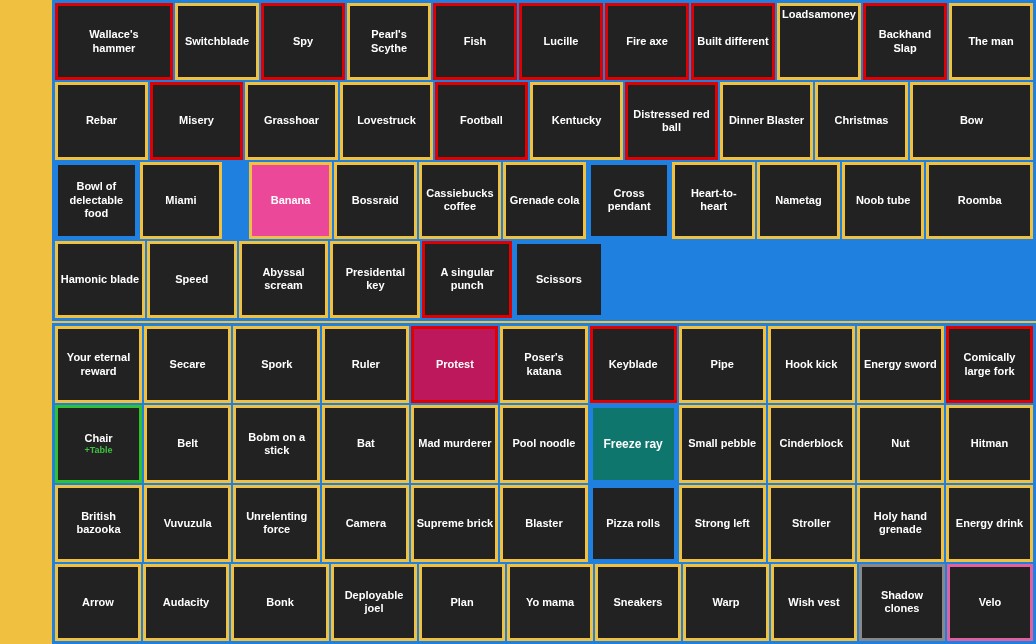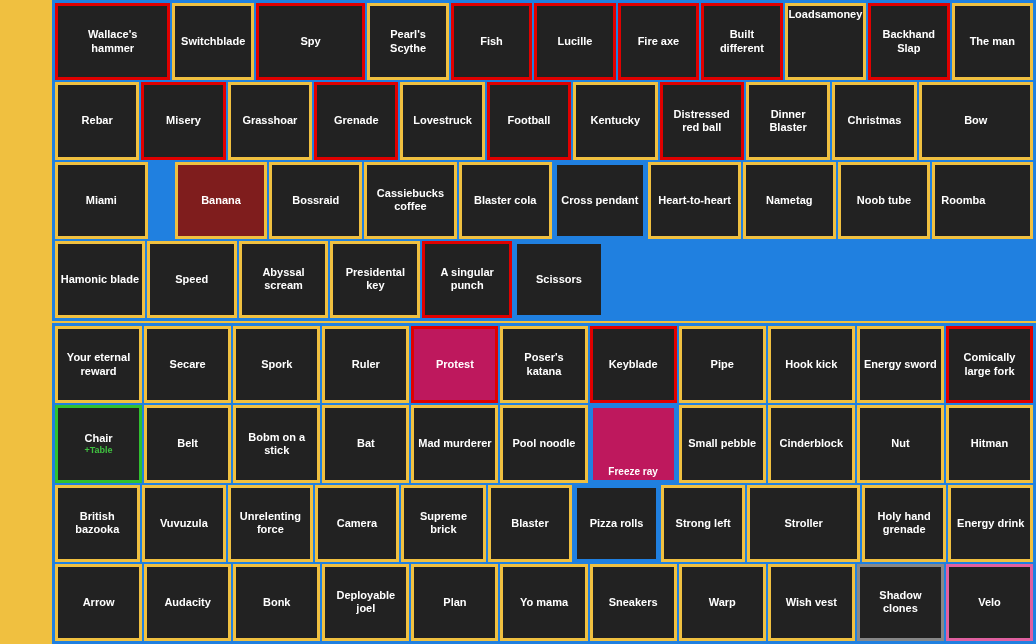--- a/index.html
+++ b/index.html
@@ -46,21 +46,21 @@
   <div class="grid-area">
     <div id="section-a" style="flex:1; background:#2080e0; padding:3px; margin-bottom:2px;">
         <div style="display: flex; flex-direction: column; height: 100%; gap: 2px;">
           <div style="display: flex; flex: 1 1 0%; gap: 2px;">
             <div style="flex: 1 1 0%; display: flex; flex-direction: column; align-items: center; justify-content: center; text-align: center; font-size: 11px; font-weight: bold; color: white; background: rgb(34, 34, 34); border: 3px solid rgb(224, 0, 0); line-height: 1.2; padding: 19px; min-width: 0px; cursor: pointer;">
               <span>Wallace's hammer</span>
             </div>
             <div style="flex: 1 1 0%; display: flex; flex-direction: column; align-items: center; justify-content: center; text-align: center; font-size: 11px; font-weight: bold; color: white; background: rgb(34, 34, 34); border: 3px solid rgb(240, 192, 64); line-height: 1.2; padding: 2px; min-width: 0px; cursor: pointer;">
               <span>Switchblade</span>
             </div>
-            <div style="flex: 1 1 0%; display: flex; flex-direction: column; align-items: center; justify-content: center; text-align: center; font-size: 11px; font-weight: bold; color: white; background: rgb(34, 34, 34); border: 3px solid rgb(224, 0, 0); line-height: 1.2; padding: 16px; min-width: 0px; cursor: pointer;">
+            <div style="flex: 1 1 0%; display: flex; flex-direction: column; align-items: center; justify-content: center; text-align: center; font-size: 11px; font-weight: bold; color: white; background: rgb(34, 34, 34); border: 3px solid rgb(224, 0, 0); line-height: 1.2; padding: 2px; min-width: 0px; cursor: pointer;">
               <span>Spy</span>
             </div>
             <div style="flex: 1 1 0%; display: flex; flex-direction: column; align-items: center; justify-content: center; text-align: center; font-size: 11px; font-weight: bold; color: white; background: rgb(34, 34, 34); border: 3px solid rgb(240, 192, 64); line-height: 1.2; padding: 2px; min-width: 0px; cursor: pointer;">
               <span>Pearl's Scythe</span>
             </div>
             <div style="flex: 1 1 0%; display: flex; flex-direction: column; align-items: center; justify-content: center; text-align: center; font-size: 11px; font-weight: bold; color: white; background: rgb(34, 34, 34); border: 3px solid rgb(224, 0, 0); line-height: 1.2; padding: 2px; min-width: 0px; cursor: pointer;">
               <span>Fish</span>
             </div>
             <div style="flex: 1 1 0%; display: flex; flex-direction: column; align-items: center; justify-content: center; text-align: center; font-size: 11px; font-weight: bold; color: white; background: rgb(34, 34, 34); border: 3px solid rgb(224, 0, 0); line-height: 1.2; padding: 2px; min-width: 0px; cursor: pointer;">
               <span>Lucille</span>
@@ -84,23 +84,20 @@
           <div style="display: flex; flex: 1 1 0%; gap: 2px;">
             <div style="flex: 1 1 0%; display: flex; flex-direction: column; align-items: center; justify-content: center; text-align: center; font-size: 11px; font-weight: bold; color: white; background: rgb(34, 34, 34); border: 3px solid rgb(240, 192, 64); line-height: 1.2; padding: 2px; min-width: 0px; cursor: pointer;">
               <span>Rebar</span>
             </div>
             <div style="flex: 1 1 0%; display: flex; flex-direction: column; align-items: center; justify-content: center; text-align: center; font-size: 11px; font-weight: bold; color: white; background: rgb(34, 34, 34); border: 3px solid rgb(224, 0, 0); line-height: 1.2; padding: 2px; min-width: 0px; cursor: pointer;">
               <span>Misery</span>
             </div>
             <div style="flex: 1 1 0%; display: flex; flex-direction: column; align-items: center; justify-content: center; text-align: center; font-size: 11px; font-weight: bold; color: white; background: rgb(34, 34, 34); border: 3px solid rgb(240, 192, 64); line-height: 1.2; padding: 2px; min-width: 0px; cursor: pointer;">
               <span>Grasshoar</span>
             </div>
-            <div style="flex: 1 1 0%; display: flex; flex-direction: column; align-items: center; justify-content: center; text-align: center; font-size: 11px; font-weight: bold; color: white; background: rgb(34, 34, 34); border: 3px solid rgb(224, 0, 0); line-height: 1.2; padding: 2px; min-width: 0px; cursor: pointer;">
-              <span>Grenade</span>
-            </div>
             <div style="flex: 1 1 0%; display: flex; flex-direction: column; align-items: center; justify-content: center; text-align: center; font-size: 11px; font-weight: bold; color: white; background: rgb(34, 34, 34); border: 3px solid rgb(240, 192, 64); line-height: 1.2; padding: 2px; min-width: 0px; cursor: pointer;">
               <span>Lovestruck</span>
             </div>
             <div style="flex: 1 1 0%; display: flex; flex-direction: column; align-items: center; justify-content: center; text-align: center; font-size: 11px; font-weight: bold; color: white; background: rgb(34, 34, 34); border: 3px solid rgb(224, 0, 0); line-height: 1.2; padding: 2px; min-width: 0px; cursor: pointer;">
               <span>Football</span>
             </div>
             <div style="flex: 1 1 0%; display: flex; flex-direction: column; align-items: center; justify-content: center; text-align: center; font-size: 11px; font-weight: bold; color: white; background: rgb(34, 34, 34); border: 3px solid rgb(240, 192, 64); line-height: 1.2; padding: 2px; min-width: 0px; cursor: pointer;">
               <span>Kentucky</span>
             </div>
             <div style="flex: 1 1 0%; display: flex; flex-direction: column; align-items: center; justify-content: center; text-align: center; font-size: 11px; font-weight: bold; color: white; background: rgb(34, 34, 34); border: 3px solid rgb(224, 0, 0); line-height: 1.2; padding: 2px; min-width: 0px; cursor: pointer;">
@@ -110,48 +107,51 @@
               <span>Dinner Blaster</span>
             </div>
             <div style="flex: 1 1 0%; display: flex; flex-direction: column; align-items: center; justify-content: center; text-align: center; font-size: 11px; font-weight: bold; color: white; background: rgb(34, 34, 34); border: 3px solid rgb(240, 192, 64); line-height: 1.2; padding: 2px; min-width: 0px; cursor: pointer;">
               <span>Christmas</span>
             </div>
             <div style="flex: 1 1 0%; display: flex; flex-direction: column; align-items: center; justify-content: center; text-align: center; font-size: 11px; font-weight: bold; color: white; background: rgb(34, 34, 34); border: 3px solid rgb(240, 192, 64); line-height: 1.2; padding: 17px; min-width: 0px; cursor: pointer;">
               <span>Bow</span>
             </div>
           </div>
           <div style="display: flex; flex: 1 1 0%; gap: 2px;">
+            <div style="flex: 1 1 0%; display: flex; flex-direction: column; align-items: center; justify-content: center; text-align: center; font-size: 11px; font-weight: bold; color: white; background: rgb(34, 34, 34); border: 3px solid rgb(32, 128, 224); line-height: 1.2; padding: 2px; min-width: 0px; cursor: pointer;">
+              <span>Bowl of delectable food</span>
+            </div>
             <div style="flex: 1 1 0%; display: flex; flex-direction: column; align-items: center; justify-content: center; text-align: center; font-size: 11px; font-weight: bold; color: white; background: rgb(34, 34, 34); border: 3px solid rgb(240, 192, 64); line-height: 1.2; padding: 2px; min-width: 0px; cursor: pointer;">
               <span>Miami</span>
             </div>
-            <div style="flex: 1 1 0%; display: flex; flex-direction: column; align-items: center; justify-content: center; text-align: center; font-size: 11px; font-weight: bold; color: white; background: #7f1d1d; border: 3px solid rgb(240, 192, 64); line-height: 1.2; padding: 2px; min-width: 0px; cursor: pointer; margin-left: 25px;">
+            <div style="flex: 1 1 0%; display: flex; flex-direction: column; align-items: center; justify-content: center; text-align: center; font-size: 11px; font-weight: bold; color: white; background: #ec4899; border: 3px solid rgb(240, 192, 64); line-height: 1.2; padding: 2px; min-width: 0px; cursor: pointer; margin-left: 25px;">
               <span>Banana</span>
             </div>
             <div style="flex: 1 1 0%; display: flex; flex-direction: column; align-items: center; justify-content: center; text-align: center; font-size: 11px; font-weight: bold; color: white; background: rgb(34, 34, 34); border: 3px solid rgb(240, 192, 64); line-height: 1.2; padding: 2px; min-width: 0px; cursor: pointer;">
               <span>Bossraid</span>
             </div>
             <div style="flex: 1 1 0%; display: flex; flex-direction: column; align-items: center; justify-content: center; text-align: center; font-size: 11px; font-weight: bold; color: white; background: rgb(34, 34, 34); border: 3px solid rgb(240, 192, 64); line-height: 1.2; padding: 2px; min-width: 0px; cursor: pointer;">
               <span>Cassiebucks coffee</span>
             </div>
             <div style="flex: 1 1 0%; display: flex; flex-direction: column; align-items: center; justify-content: center; text-align: center; font-size: 11px; font-weight: bold; color: white; background: rgb(34, 34, 34); border: 3px solid rgb(240, 192, 64); line-height: 1.2; padding: 2px; min-width: 0px; cursor: pointer;">
-              <span>Blaster cola</span>
+              <span>Grenade cola</span>
             </div>
             <div style="flex: 1 1 0%; display: flex; flex-direction: column; align-items: center; justify-content: center; text-align: center; font-size: 11px; font-weight: bold; color: white; background: rgb(34, 34, 34); border: 3px solid rgb(32, 128, 224); line-height: 1.2; padding: 2px; min-width: 0px; cursor: pointer;">
               <span>Cross pendant</span>
             </div>
             <div style="flex: 1 1 0%; display: flex; flex-direction: column; align-items: center; justify-content: center; text-align: center; font-size: 11px; font-weight: bold; color: white; background: rgb(34, 34, 34); border: 3px solid rgb(240, 192, 64); line-height: 1.2; padding: 2px; min-width: 0px; cursor: pointer;">
               <span>Heart-to-heart</span>
             </div>
             <div style="flex: 1 1 0%; display: flex; flex-direction: column; align-items: center; justify-content: center; text-align: center; font-size: 11px; font-weight: bold; color: white; background: rgb(34, 34, 34); border: 3px solid rgb(240, 192, 64); line-height: 1.2; padding: 2px; min-width: 0px; cursor: pointer;">
               <span>Nametag</span>
             </div>
             <div style="flex: 1 1 0%; display: flex; flex-direction: column; align-items: center; justify-content: center; text-align: center; font-size: 11px; font-weight: bold; color: white; background: rgb(34, 34, 34); border: 3px solid rgb(240, 192, 64); line-height: 1.2; padding: 2px; min-width: 0px; cursor: pointer;">
               <span>Noob tube</span>
             </div>
-            <div style="flex: 1 1 0%; display: flex; flex-direction: column; align-items: flex-start; justify-content: center; text-align: center; font-size: 11px; font-weight: bold; color: white; background: rgb(34, 34, 34); border: 3px solid rgb(240, 192, 64); line-height: 1.2; padding: 6px; min-width: 0px; cursor: pointer;">
+            <div style="flex: 1 1 0%; display: flex; flex-direction: column; align-items: center; justify-content: center; text-align: center; font-size: 11px; font-weight: bold; color: white; background: rgb(34, 34, 34); border: 3px solid rgb(240, 192, 64); line-height: 1.2; padding: 14px; min-width: 0px; cursor: pointer;">
               <span>Roomba</span>
             </div>
           </div>
           <div style="display: flex; flex: 1 1 0%; gap: 2px;">
             <div style="flex: 1 1 0%; display: flex; flex-direction: column; align-items: center; justify-content: center; text-align: center; font-size: 11px; font-weight: bold; color: white; background: rgb(34, 34, 34); border: 3px solid rgb(240, 192, 64); line-height: 1.2; padding: 2px; min-width: 0px; cursor: pointer;">
               <span>Hamonic blade</span>
             </div>
             <div style="flex: 1 1 0%; display: flex; flex-direction: column; align-items: center; justify-content: center; text-align: center; font-size: 11px; font-weight: bold; color: white; background: rgb(34, 34, 34); border: 3px solid rgb(240, 192, 64); line-height: 1.2; padding: 2px; min-width: 0px; cursor: pointer;">
               <span>Speed</span>
             </div>
@@ -225,21 +225,21 @@
             </div>
             <div style="flex: 1 1 0%; display: flex; flex-direction: column; align-items: center; justify-content: center; text-align: center; font-size: 11px; font-weight: bold; color: white; background: rgb(34, 34, 34); border: 3px solid rgb(240, 192, 64); line-height: 1.2; padding: 2px; min-width: 0px; cursor: pointer;">
               <span>Bat</span>
             </div>
             <div style="flex: 1 1 0%; display: flex; flex-direction: column; align-items: center; justify-content: center; text-align: center; font-size: 11px; font-weight: bold; color: white; background: rgb(34, 34, 34); border: 3px solid rgb(240, 192, 64); line-height: 1.2; padding: 2px; min-width: 0px; cursor: pointer;">
               <span>Mad murderer</span>
             </div>
             <div style="flex: 1 1 0%; display: flex; flex-direction: column; align-items: center; justify-content: center; text-align: center; font-size: 11px; font-weight: bold; color: white; background: rgb(34, 34, 34); border: 3px solid rgb(240, 192, 64); line-height: 1.2; padding: 2px; min-width: 0px; cursor: pointer;">
               <span>Pool noodle</span>
             </div>
-            <div style="flex: 1 1 0%; display: flex; flex-direction: column; align-items: center; justify-content: flex-end; text-align: center; font-size: 10px; font-weight: bold; color: white; background: #be185d; border: 3px solid rgb(32, 128, 224); line-height: 1.2; padding: 2px; min-width: 0px; cursor: pointer;">
+            <div style="flex: 1 1 0%; display: flex; flex-direction: column; align-items: center; justify-content: center; text-align: center; font-size: 12px; font-weight: bold; color: white; background: #0f766e; border: 3px solid rgb(32, 128, 224); line-height: 1.2; padding: 2px; min-width: 0px; cursor: pointer;">
               <span>Freeze ray</span>
             </div>
             <div style="flex: 1 1 0%; display: flex; flex-direction: column; align-items: center; justify-content: center; text-align: center; font-size: 11px; font-weight: bold; color: white; background: rgb(34, 34, 34); border: 3px solid rgb(240, 192, 64); line-height: 1.2; padding: 2px; min-width: 0px; cursor: pointer;">
               <span>Small pebble</span>
             </div>
             <div style="flex: 1 1 0%; display: flex; flex-direction: column; align-items: center; justify-content: center; text-align: center; font-size: 11px; font-weight: bold; color: white; background: rgb(34, 34, 34); border: 3px solid rgb(240, 192, 64); line-height: 1.2; padding: 2px; min-width: 0px; cursor: pointer;">
               <span>Cinderblock</span>
             </div>
             <div style="flex: 1 1 0%; display: flex; flex-direction: column; align-items: center; justify-content: center; text-align: center; font-size: 11px; font-weight: bold; color: white; background: rgb(34, 34, 34); border: 3px solid rgb(240, 192, 64); line-height: 1.2; padding: 2px; min-width: 0px; cursor: pointer;">
               <span>Nut</span>
@@ -266,38 +266,38 @@
             </div>
             <div style="flex: 1 1 0%; display: flex; flex-direction: column; align-items: center; justify-content: center; text-align: center; font-size: 11px; font-weight: bold; color: white; background: rgb(34, 34, 34); border: 3px solid rgb(240, 192, 64); line-height: 1.2; padding: 2px; min-width: 0px; cursor: pointer;">
               <span>Blaster</span>
             </div>
             <div style="flex: 1 1 0%; display: flex; flex-direction: column; align-items: center; justify-content: center; text-align: center; font-size: 11px; font-weight: bold; color: white; background: rgb(34, 34, 34); border: 3px solid rgb(32, 128, 224); line-height: 1.2; padding: 2px; min-width: 0px; cursor: pointer;">
               <span>Pizza rolls</span>
             </div>
             <div style="flex: 1 1 0%; display: flex; flex-direction: column; align-items: center; justify-content: center; text-align: center; font-size: 11px; font-weight: bold; color: white; background: rgb(34, 34, 34); border: 3px solid rgb(240, 192, 64); line-height: 1.2; padding: 2px; min-width: 0px; cursor: pointer;">
               <span>Strong left</span>
             </div>
-            <div style="flex: 1 1 0%; display: flex; flex-direction: column; align-items: center; justify-content: center; text-align: center; font-size: 11px; font-weight: bold; color: white; background: rgb(34, 34, 34); border: 3px solid rgb(240, 192, 64); line-height: 1.2; padding: 16px; min-width: 0px; cursor: pointer;">
+            <div style="flex: 1 1 0%; display: flex; flex-direction: column; align-items: center; justify-content: center; text-align: center; font-size: 11px; font-weight: bold; color: white; background: rgb(34, 34, 34); border: 3px solid rgb(240, 192, 64); line-height: 1.2; padding: 2px; min-width: 0px; cursor: pointer;">
               <span>Stroller</span>
             </div>
             <div style="flex: 1 1 0%; display: flex; flex-direction: column; align-items: center; justify-content: center; text-align: center; font-size: 11px; font-weight: bold; color: white; background: rgb(34, 34, 34); border: 3px solid rgb(240, 192, 64); line-height: 1.2; padding: 2px; min-width: 0px; cursor: pointer;">
               <span>Holy hand grenade</span>
             </div>
             <div style="flex: 1 1 0%; display: flex; flex-direction: column; align-items: center; justify-content: center; text-align: center; font-size: 11px; font-weight: bold; color: white; background: rgb(34, 34, 34); border: 3px solid rgb(240, 192, 64); line-height: 1.2; padding: 2px; min-width: 0px; cursor: pointer;">
               <span>Energy drink</span>
             </div>
           </div>
           <div style="display: flex; flex: 1 1 0%; gap: 2px; border-radius: 18px;">
             <div style="flex: 1 1 0%; display: flex; flex-direction: column; align-items: center; justify-content: center; text-align: center; font-size: 11px; font-weight: bold; color: white; background: rgb(34, 34, 34); border: 3px solid rgb(240, 192, 64); line-height: 1.2; padding: 2px; min-width: 0px; cursor: pointer;">
               <span>Arrow</span>
             </div>
             <div style="flex: 1 1 0%; display: flex; flex-direction: column; align-items: center; justify-content: center; text-align: center; font-size: 11px; font-weight: bold; color: white; background: rgb(34, 34, 34); border: 3px solid rgb(240, 192, 64); line-height: 1.2; padding: 2px; min-width: 0px; cursor: pointer;">
               <span>Audacity</span>
             </div>
-            <div style="flex: 1 1 0%; display: flex; flex-direction: column; align-items: center; justify-content: center; text-align: center; font-size: 11px; font-weight: bold; color: white; background: rgb(34, 34, 34); border: 3px solid rgb(240, 192, 64); line-height: 1.2; padding: 2px; min-width: 0px; cursor: pointer;">
+            <div style="flex: 1 1 0%; display: flex; flex-direction: column; align-items: center; justify-content: center; text-align: center; font-size: 11px; font-weight: bold; color: white; background: rgb(34, 34, 34); border: 3px solid rgb(240, 192, 64); line-height: 1.2; padding: 8px; min-width: 0px; cursor: pointer;">
               <span>Bonk</span>
             </div>
             <div style="flex: 1 1 0%; display: flex; flex-direction: column; align-items: center; justify-content: center; text-align: center; font-size: 11px; font-weight: bold; color: white; background: rgb(34, 34, 34); border: 3px solid rgb(240, 192, 64); line-height: 1.2; padding: 2px; min-width: 0px; cursor: pointer;">
               <span>Deployable joel</span>
             </div>
             <div style="flex: 1 1 0%; display: flex; flex-direction: column; align-items: center; justify-content: center; text-align: center; font-size: 11px; font-weight: bold; color: white; background: rgb(34, 34, 34); border: 3px solid rgb(240, 192, 64); line-height: 1.2; padding: 2px; min-width: 0px; cursor: pointer;">
               <span>Plan</span>
             </div>
             <div style="flex: 1 1 0%; display: flex; flex-direction: column; align-items: center; justify-content: center; text-align: center; font-size: 11px; font-weight: bold; color: white; background: rgb(34, 34, 34); border: 3px solid rgb(240, 192, 64); line-height: 1.2; padding: 2px; min-width: 0px; cursor: pointer;">
               <span>Yo mama</span>

